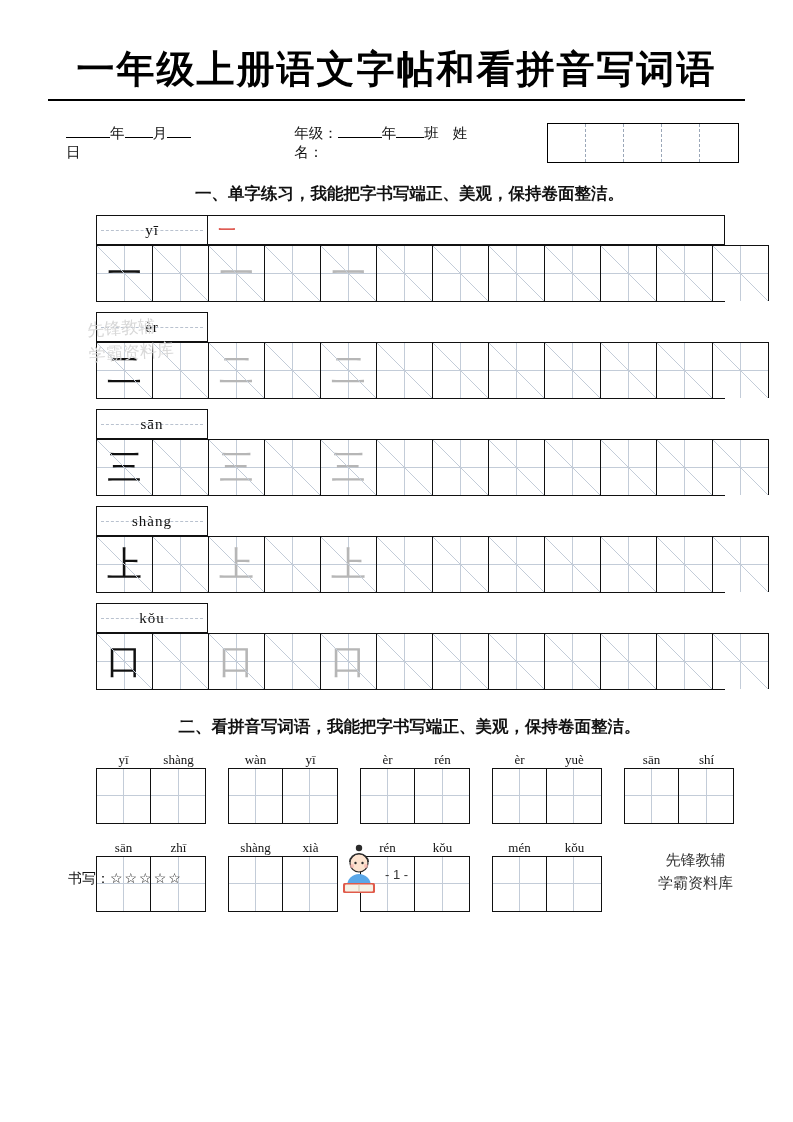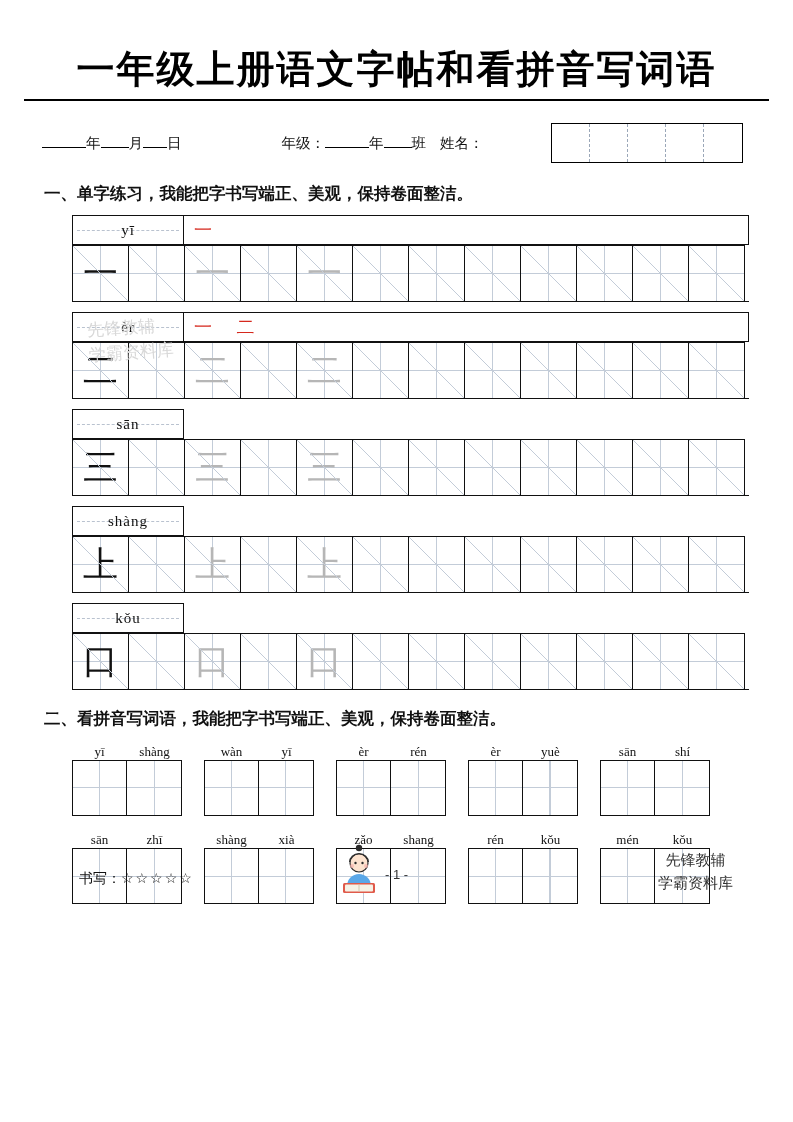--- a/index.html
+++ b/index.html
@@ -5,21 +5,21 @@
   * { box-sizing: border-box; }
   html, body { margin:0; padding:0; }
   body {
     width: 793px; height: 1122px;
     background: #ffffff;
     font-family: "Liberation Sans", sans-serif;
     color: #111;
     position: relative;
     overflow: hidden;
   }
-  .page { position: relative; width:793px; height:932px; padding: 30px 18px; }
+  .page { position: relative; width:793px; height:932px; padding: 30px 42px; }
 
   
   .title {
     font-family: "Liberation Serif", serif;
     font-weight: bold;
     font-size: 38px;
     letter-spacing: 2px;
     text-align: center;
     margin: 14px 0 4px 0;
     color:#000;
@@ -42,20 +42,21 @@
   .info-mid { margin-left: 63px; }
   .name-boxes { margin-left: 30px; display:flex; border:1.4px solid #000; }
   .name-boxes div { width:38px; height:38px; border-right:1px dashed #9aa7b8; }
   .name-boxes div:last-child { border-right:none; }
 
   
   .sec-head {
     font-size: 16.5px; font-weight: bold; color:#111;
     margin: 20px 0 10px 26px;
     font-family: "Liberation Sans", sans-serif;
+    text-align: center;
   }
 
   
   .char-block { margin: 0 26px 10px 54px; }
   .cb-top { display:flex; }
   .cb-pinyin-cell {
     width: 112px; height: 30px;
     border:1.3px solid #111;
     display:flex; align-items:center; justify-content:center;
     position:relative; background:#fff;
@@ -114,21 +115,21 @@
   .wi-cell:before {
     content:""; position:absolute; inset:0;
     background-image:
       linear-gradient(to right, transparent calc(50% - 0.5px), #c3ccd8 calc(50% - 0.5px), #c3ccd8 calc(50% + 0.5px), transparent calc(50% + 0.5px)),
       linear-gradient(to bottom, transparent calc(50% - 0.5px), #c3ccd8 calc(50% - 0.5px), #c3ccd8 calc(50% + 0.5px), transparent calc(50% + 0.5px));
   }
 
   
   .footer { position:absolute; left:0; right:0; bottom:26px; height:66px; }
   .footer-left {
-    position:absolute; left:79px; bottom:18px;
+    position:absolute; left:68px; bottom:18px;
     font-size:14px; font-family:"Liberation Sans", sans-serif;
   }
   .stars { letter-spacing:2px; font-size:14px; }
   .page-num {
     position:absolute; left:50%; transform:translateX(-50%); bottom:24px;
     font-size:13px; color:#333;
   }
   .mascot { position:absolute; left:50%; transform:translateX(-62px); bottom:8px; width:48px; height:56px; }
   .brand {
     position:absolute; right:60px; bottom:12px; text-align:center;
@@ -195,21 +196,20 @@
           <div class="cell diag"></div>
           <div class="cell diag"></div>
           <div class="cell diag"></div>
         </div>
       </div>
       <div class="char-block">
         <div class="cb-top">
           <div class="cb-pinyin-cell">
             <span class="cb-pinyin">èr</span>
           </div>
-          <div class="cb-strokes">一 二</div>
         </div>
         <div class="cb-grid">
           <div class="cell diag">
             <div class="glyph black">二</div>
           </div>
           <div class="cell diag"></div>
           <div class="cell diag">
             <div class="glyph gray">二</div>
           </div>
           <div class="cell diag"></div>
@@ -301,21 +301,21 @@
           <div class="cell diag"></div>
           <div class="cell diag"></div>
           <div class="cell diag"></div>
           <div class="cell diag"></div>
           <div class="cell diag"></div>
           <div class="cell diag"></div>
         </div>
       </div>
     </div>
 
-  <div class="sec-head" style="margin-top:18px">二、看拼音写词语，我能把字书写端正、美观，保持卷面整洁。</div>
+  <div class="sec-head" style="margin-top:26px">二、看拼音写词语，我能把字书写端正、美观，保持卷面整洁。</div>
   <div class="word-rows" id="section2-rows">
       <div class="word-row">
         <div class="word-item">
           <div class="wi-pinyin">
             <span>yī</span>
             <span>shàng</span>
           </div>
           <div class="wi-grid">
             <div class="wi-cell"></div>
             <div class="wi-cell"></div>
@@ -370,30 +370,20 @@
           </div>
           <div class="wi-grid">
             <div class="wi-cell"></div>
             <div class="wi-cell"></div>
           </div>
         </div>
         <div class="word-item">
           <div class="wi-pinyin">
             <span>shàng</span>
             <span>xià</span>
-          </div>
-          <div class="wi-grid">
-            <div class="wi-cell"></div>
-            <div class="wi-cell"></div>
-          </div>
-        </div>
-        <div class="word-item">
-          <div class="wi-pinyin">
-            <span>zǎo</span>
-            <span>shang</span>
           </div>
           <div class="wi-grid">
             <div class="wi-cell"></div>
             <div class="wi-cell"></div>
           </div>
         </div>
         <div class="word-item">
           <div class="wi-pinyin">
             <span>rén</span>
             <span>kǒu</span>

